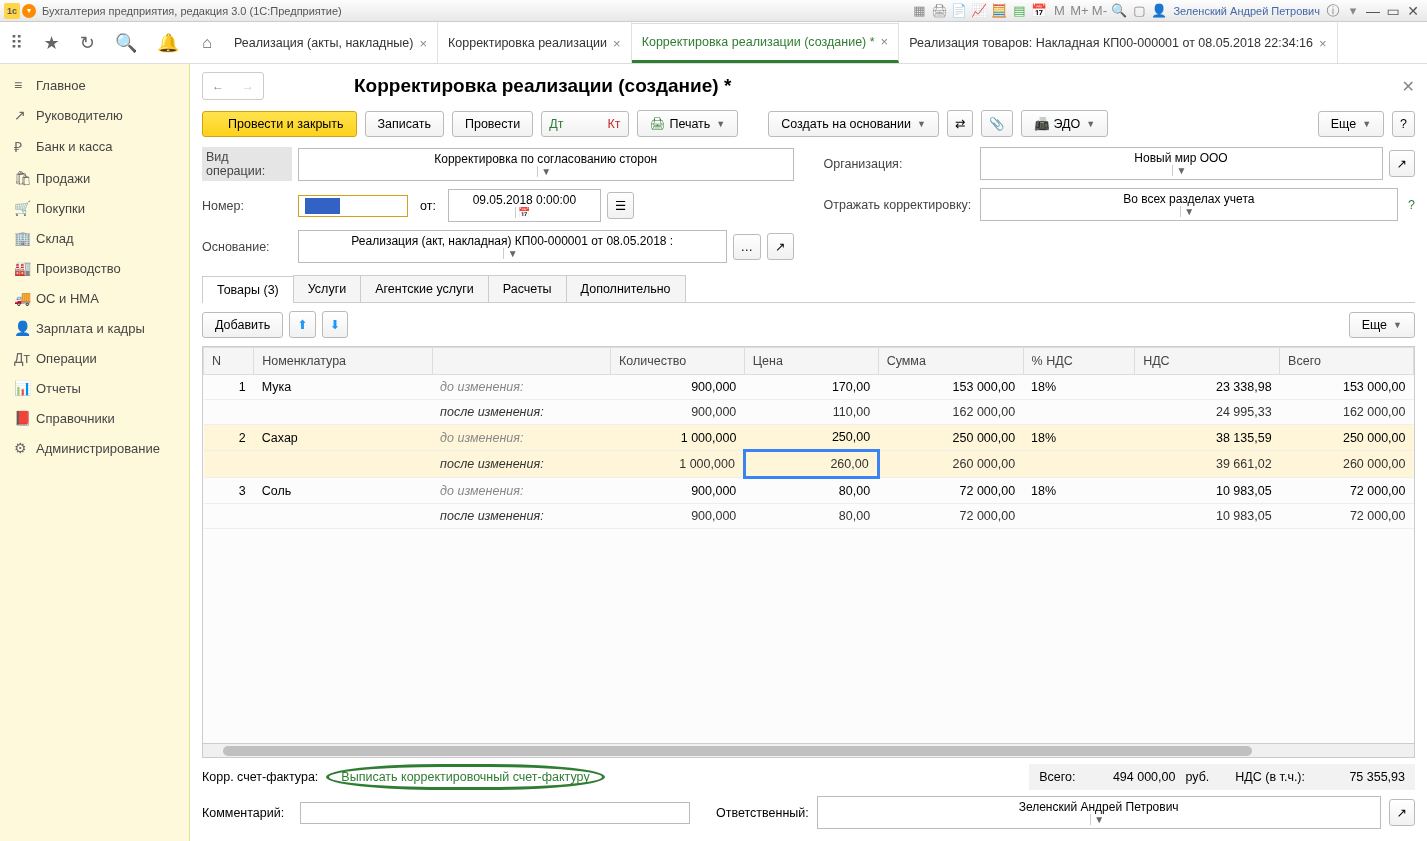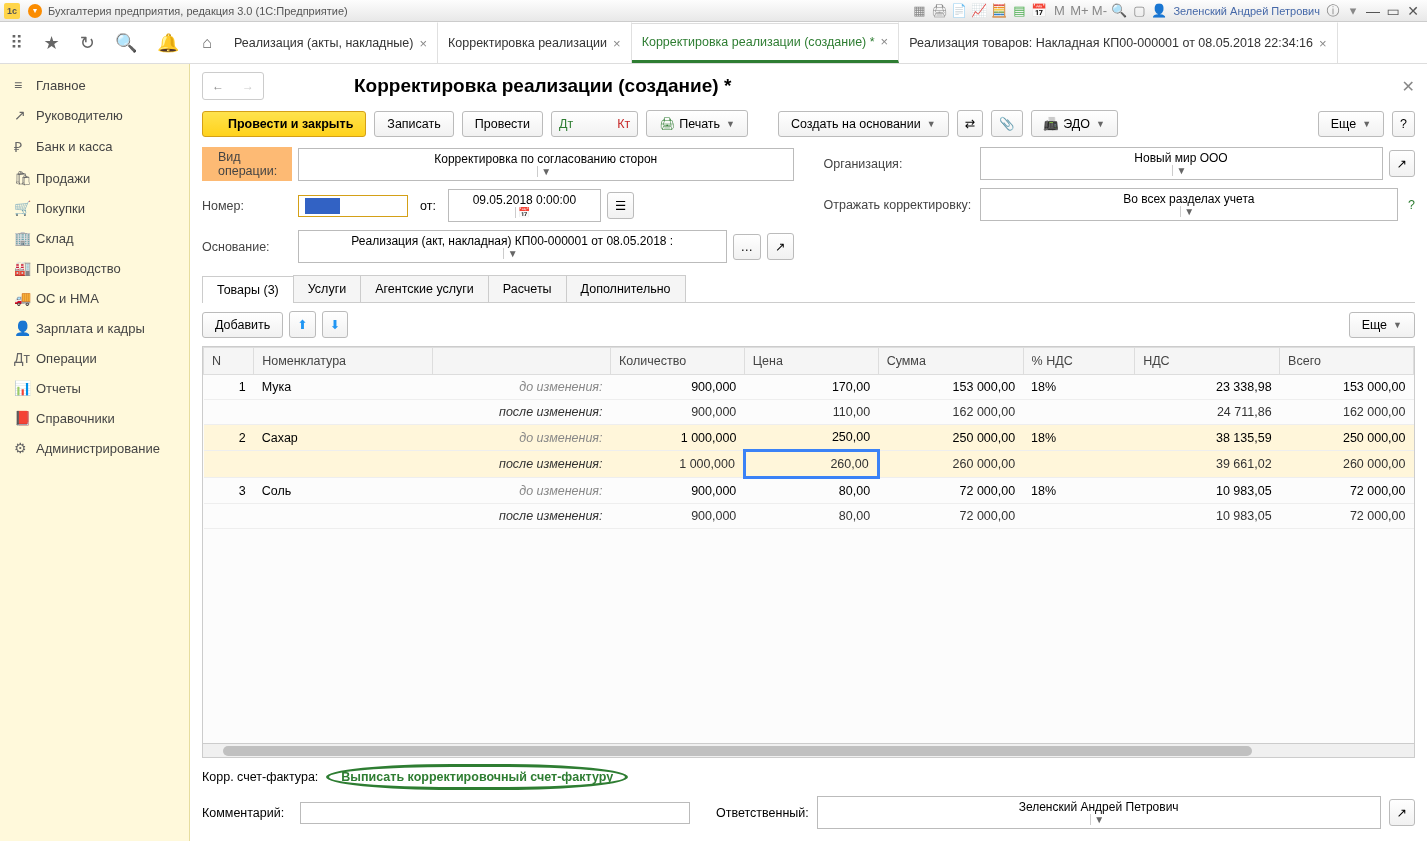--- a/index.html
+++ b/index.html
@@ -1,20 +1,20 @@
 <!DOCTYPE html>
 <html><head>
 <meta charset="utf-8">
 <style>
 * { box-sizing: border-box; margin: 0; padding: 0; font-family: Arial, sans-serif; }
 body { font-size: 12px; background: #f0f0f0; overflow: hidden; width: 1427px; height: 841px; }
 
 
 .titlebar { height: 22px; background: linear-gradient(#fdfdfd,#e8e8e8); display: flex; align-items: center; padding: 0 4px; border-bottom: 1px solid #ccc; font-size: 11px; color: #555; }
-.titlebar .logo { width: 16px; height: 16px; background: #ffd54a; border-radius: 2px; margin-right: 8px; display:flex;align-items:center;justify-content:center;font-size:9px;color:#555;font-weight:bold;}
+.titlebar .logo { width: 16px; height: 16px; background: #ffd54a; border-radius: 2px; margin-right: 2px; display:flex;align-items:center;justify-content:center;font-size:9px;color:#555;font-weight:bold;}
 .titlebar .dd { width:14px;height:14px;background:#fb8c00;border-radius:50%;margin-right:6px;display:flex;align-items:center;justify-content:center;color:#fff;font-size:8px;}
 .titlebar .spacer { flex: 1; }
 .titlebar .ticon { width: 18px; height: 18px; display: flex; align-items: center; justify-content: center; color: #888; margin: 0 1px; font-size: 13px; cursor:pointer;}
 .titlebar .ticon.green{color:#4caf50;}
 .titlebar .ticon.blue{color:#2196f3;}
 .titlebar .user { color:#4568a8; font-size:11px; margin:0 3px;}
 .titlebar .user-ico{color:#4568a8;margin-right:2px;}
 .titlebar .win { width:20px;text-align:center;color:#555;font-size:14px;cursor:pointer;}
 
 
@@ -39,30 +39,30 @@
 .pgh { display: flex; align-items: center; margin-bottom: 10px; }
 .pgh .navbtns { display:flex; gap:4px; border:1px solid #ccc; border-radius:3px; padding:2px;}
 .pgh .navbtn { width:26px;height:22px;display:flex;align-items:center;justify-content:center;color:#888;cursor:pointer;}
 .pgh .navbtn.off{color:#ccc;}
 .pgh h1 { font-size: 19px; font-weight: bold; margin-left: 90px; }
 .pgh .closex{margin-left:auto;font-size:16px;color:#888;cursor:pointer;}
 
 
 .toolbar { display:flex; align-items:center; gap:8px; margin-bottom:10px; }
 .btn { border:1px solid #bbb; background:linear-gradient(#fff,#f1f1f1); padding: 5px 12px; border-radius:3px; font-size:12.5px; cursor:pointer; display:flex;align-items:center;gap:4px;}
-.btn.primary { background:linear-gradient(#ffe34d,#ffd21c); border-color:#d4a017; font-weight:bold;padding-left:25px;}
+.btn.primary { background:linear-gradient(#ffe34d,#ffd21c); border-color:#d4a017; font-weight:normal;padding-left:25px;}
 .btn.icon-only{padding:5px 7px;}
 .btn .caret{font-size:9px;color:#666;margin-left:2px;}
 .toolbar .spacer{flex:1;}
 
 
 .frow { display:flex; align-items:center; margin-bottom:8px; gap:6px; font-size:12.5px;}
 .frow .lbl { width:90px; color:#444;}
 .frow .lbl2{ width:150px; color:#444;}
-.frow.hl .lbl{background:#fdba74;padding:3px 16px;}
+.frow.hl .lbl{background:#e5e5e5;padding:3px 4px;}
 .inp { border:1px solid #bbb; padding:3px 6px; font-size:12px; background:#fff;}
 .inp.combo{display:flex;align-items:center;flex-direction:column;}
 .inp.combo .cv{flex:1;}
 .inp.combo .cbtn{border-left:1px solid #ccc;width:18px;text-align:center;color:#666;cursor:pointer;font-size:10px;}
 .sel-blue{background:#3262c4;color:#fff;padding:1px 6px;}
 
 
 .itabs{display:flex;border-bottom:1px solid #ccc;margin-top:4px;}
 .itab{padding:6px 14px;border:1px solid #ccc;border-bottom:none;background:#f5f5f5;margin-right:-1px;font-size:12.5px;cursor:pointer;}
 .itab.active{background:#fff;position:relative;top:1px;}
@@ -71,30 +71,30 @@
 .ttb{display:flex;align-items:center;gap:6px;padding:8px 0;}
 
 
 .tbl-wrap{flex:1;border:1px solid #ccc;overflow:hidden;display:flex;flex-direction:column;}
 .tbl{width:100%;border-collapse:collapse;font-size:12.5px;}
 .tbl th{background:#f5f5f5;border:1px solid #ddd;padding:6px 8px;text-align:left;font-weight:normal;color:#444;}
 .tbl td{border-bottom:1px solid #eee;padding:5px 8px;}
 .tbl tr.before td{}
 .tbl tr.after td{color:#333;}
 .tbl .num{text-align:right;}
-.tbl .lab{text-align:right;color:#888;font-style:italic;}
+.tbl .lab{text-align:left;color:#888;font-style:italic;}
 .tbl tr.sel td{background:#fff6da;}
 .tbl td.editcell{background:#fffbc4;border:3px solid #3b82f6;}
 .tbl-scroll{flex:1;overflow:auto;background:#fcfcfc;}
 .hscroll{height:14px;background:#f0f0f0;border-top:1px solid #ccc;display:flex;align-items:center;}
 .hscroll .thumb{height:10px;background:#c0c0c0;border-radius:5px;margin-left:20px;width:85%;}
 
 
 .footer{padding:6px 0;display:flex;align-items:center;font-size:12.5px;gap:8px;}
-.link-circ{color:#2e7d32;border:3px solid #2e7d32;border-radius:50%/60%;padding:3px 12px;cursor:pointer;font-weight:bold;}
+.link-circ{color:#2e7d32;border:3px solid #2e7d32;border-radius:50%/60%;padding:3px 12px;cursor:pointer;}
 .totr{margin-left:auto;display:flex;align-items:center;gap:10px;background:#f2f2f2;padding:6px 10px;}
 .green-ico{color:#2e7d32;}
 .red-ico{color:#c62828;margin-left:40px;}
 </style>
 </head>
 <body>
 
 <div class="titlebar">
   <div class="logo">1c</div>
   <div class="dd">▾</div>
@@ -351,21 +351,21 @@
                 <td class="num">153 000,00</td>
               </tr>
               <tr class="after">
                 <td></td>
                 <td></td>
                 <td class="lab">после изменения:</td>
                 <td class="num">900,000</td>
                 <td class="num">110,00</td>
                 <td class="num">162 000,00</td>
                 <td></td>
-                <td class="num">24 711,86</td>
+                <td class="num">24 995,33</td>
                 <td class="num">162 000,00</td>
               </tr>
               <tr class="before sel">
                 <td class="num">2</td>
                 <td>Сахар</td>
                 <td class="lab">до изменения:</td>
                 <td class="num">1 000,000</td>
                 <td class="num">250,00</td>
                 <td class="num">250 000,00</td>
                 <td>18%</td>
@@ -409,20 +409,27 @@
       </table>
       </div>
       <div class="hscroll">
           <div class="thumb"></div>
         </div>
     </div>
 
     <div class="footer">
       <span>Корр. счет-фактура:</span>
       <span class="link-circ">Выписать корректировочный счет-фактуру</span>
+      <div class="totr">
+        <span>Всего:</span>
+        <span style="font-weight:normal;width:90px;text-align:right;">494 000,00</span>
+        <span>руб.</span>
+        <span style="margin-left:16px;">НДС (в т.ч.):</span>
+        <span style="width:90px;text-align:right;">75 355,93</span>
+      </div>
     </div>
 
     <div class="footer" style="padding-top:0;">
       <span style="width:90px;">Комментарий:</span>
       <input class="inp" style="width: 390px;">
       <span style="margin-left:18px;">Ответственный:</span>
       <div class="inp combo" style="flex:1">
           <span class="cv">Зеленский Андрей Петрович</span>
           <span class="cbtn">▼</span>
         </div>

